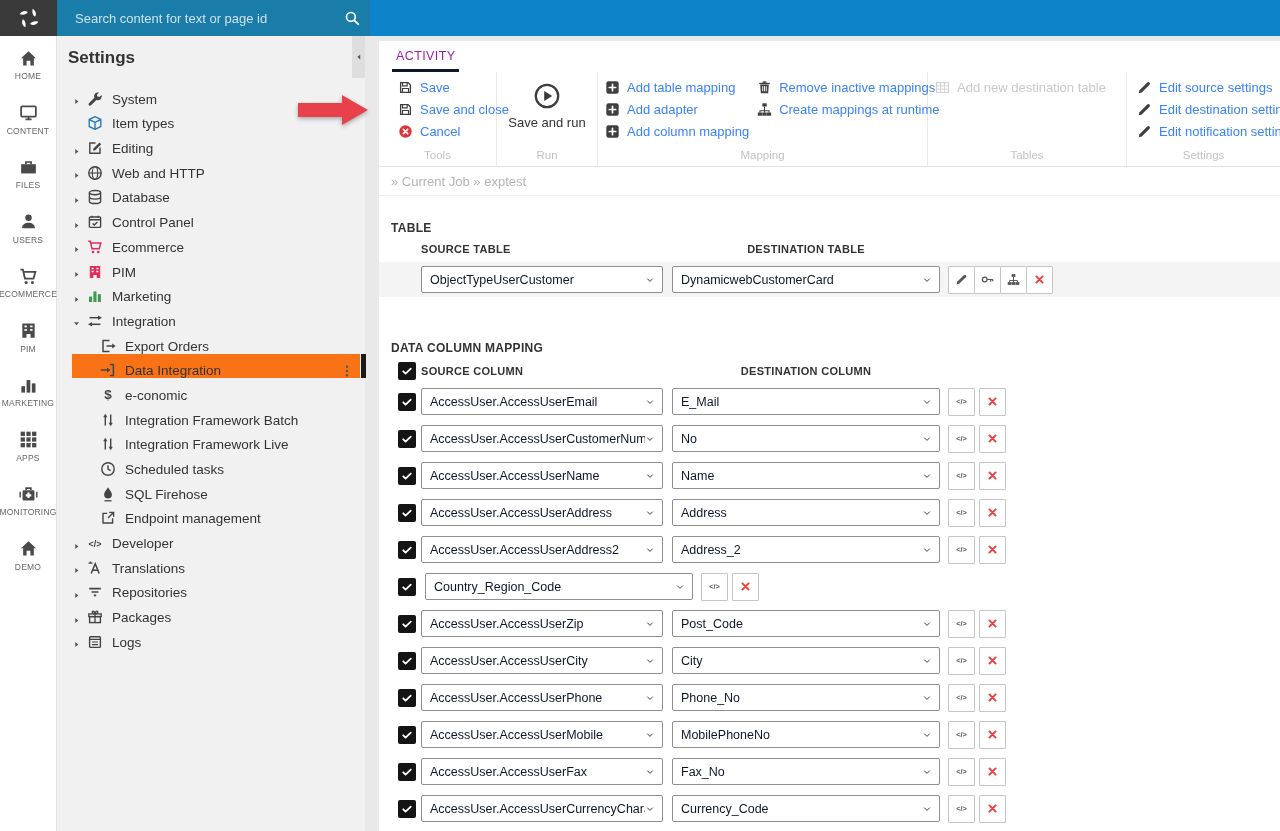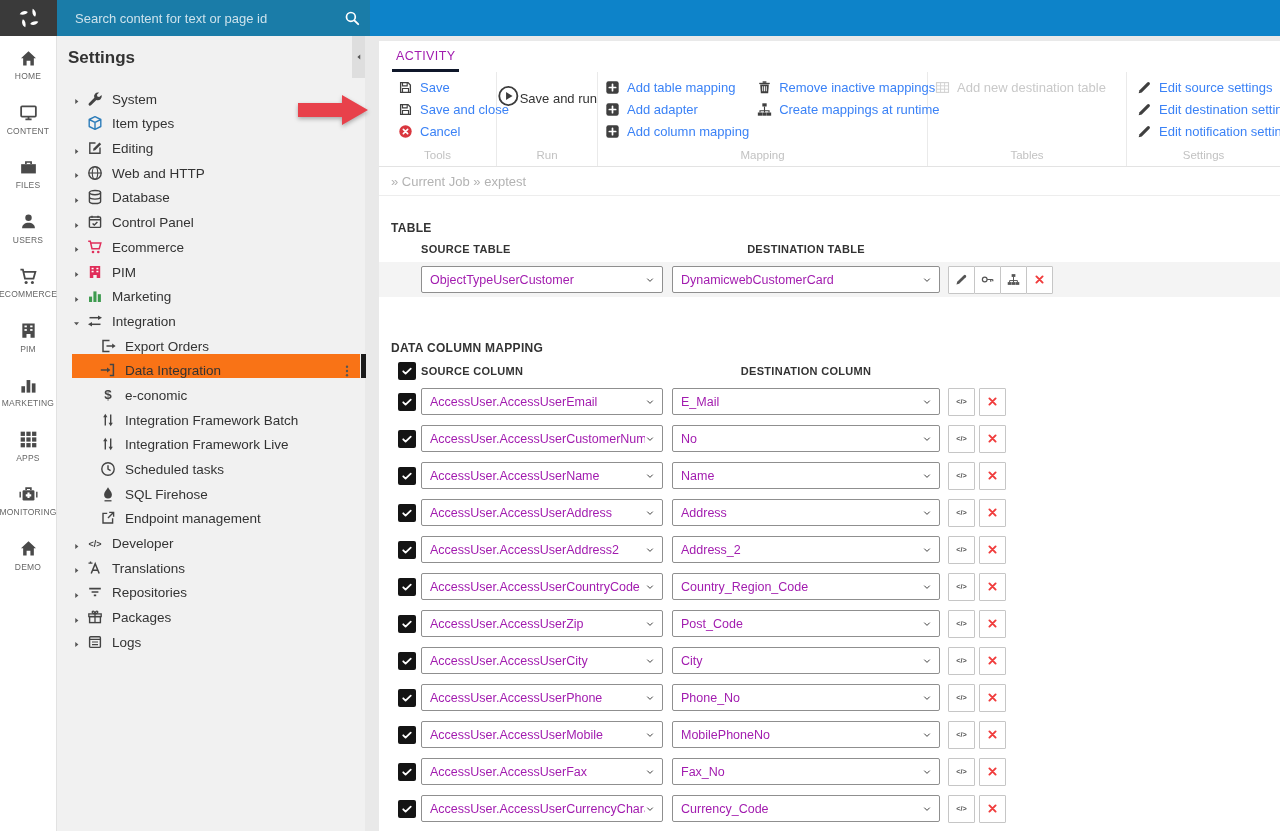--- a/index.html
+++ b/index.html
@@ -56,21 +56,21 @@
   .tgroup{position:relative;border-right:1px solid #EAEAEA;flex:0 0 auto}
   .tgroup:last-child{border-right:none}
   .tcols{display:flex;padding-top:4px}
   .tcol{display:flex;flex-direction:column}
   .tbi{height:22px;display:flex;align-items:center;gap:7px;font-size:13px;color:#3b82f6;
        cursor:pointer;white-space:nowrap}
   .tbi .ticn{color:#3F3F3F;display:flex;flex:0 0 15px}
   .tcap{position:absolute;bottom:5px;left:0;right:0;text-align:center;font-size:11.5px;color:#C2C2C2}
   .tgroup.disabled .tbi{color:#C9C9C9;cursor:default}
   .tgroup.disabled .tbi .ticn{color:#D2D2D2}
-  .run-col{display:flex;flex-direction:row;align-items:center;padding-top:10px;cursor:pointer}
+  .run-col{display:flex;flex-direction:column;align-items:center;padding-top:10px;cursor:pointer}
   .run-col .runic{color:#3C3C3C}
   .run-col .runlabel{font-size:13px;color:#333;margin-top:5px;white-space:nowrap}
   .red-ic{color:#D9363E !important}
 
   
   .crumbs{height:29px;line-height:29px;padding-left:12px;font-size:13px;color:#B3B3B3;
           border-bottom:1px solid #EDEDED}
 
   
   .sect-title{margin:25px 0 0 12px;font-size:12px;font-weight:700;color:#333;letter-spacing:.3px}
@@ -80,21 +80,21 @@
   .thead .h1{margin-left:42px;width:242px;text-align:left}
   .thead .h2{margin-left:9px;width:268px;text-align:center}
   .map-head .h1{margin-left:5px}
   .strip{height:35px;background:#F4F4F4;display:flex;align-items:center;padding-left:42px;margin-top:5px}
   .rowgrid{display:flex;align-items:center;padding-left:19px}
   .map-head{height:24px;margin-top:4px}
   .mrow{height:37px}
   .cb{width:18px;height:18px;background:#141414;border-radius:2px;display:flex;align-items:center;
       justify-content:center;cursor:pointer;flex:0 0 18px}
   .sel{height:27px;border:1px solid #8F8F8F;background:#fff;border-radius:2px;display:flex;
-       align-items:center;padding:0 7px 0 8px;font-size:12.5px;color:#a21caf;cursor:pointer}
+       align-items:center;padding:0 7px 0 8px;font-size:12.5px;color:#0f172a;cursor:pointer}
   .sel .sel-t{flex:1;overflow:hidden;white-space:nowrap}
   .sel .chev{color:#333;flex:0 0 10px}
   .sel.src{width:242px;margin-left:5px}
   .sel.dst{width:268px;margin-left:9px}
   .strip .sel.src{margin-left:0}
   .ibtn{width:27px;height:28px;border:1px solid #C6C6C6;background:#fff;display:flex;align-items:center;
         justify-content:center;cursor:pointer;border-radius:1px;padding:0}
   .ibtn .gray{color:#555}
   .ibtn .red{color:#F03C3C}
   .strip .ibtn{margin-left:-1px}
@@ -1079,26 +1079,20 @@
             </svg>
     </button>
   </div>
 
   <div class="mrow rowgrid">
     <span class="cb">
       <svg class="ic s12">
               <use href="#i-check"></use>
             </svg>
     </span>
-    <div class="sel src">
-      <span class="sel-t">AccessUser.AccessUserCountryCode</span>
-      <svg class="ic s10 chev">
-              <use href="#i-chevron-down"></use>
-            </svg>
-    </div>
     <div class="sel dst">
       <span class="sel-t">Country_Region_Code</span>
       <svg class="ic s10 chev">
               <use href="#i-chevron-down"></use>
             </svg>
     </div>
     <button class="ibtn code">
       <svg class="ic s13 gray">
               <use href="#i-code"></use>
             </svg>

